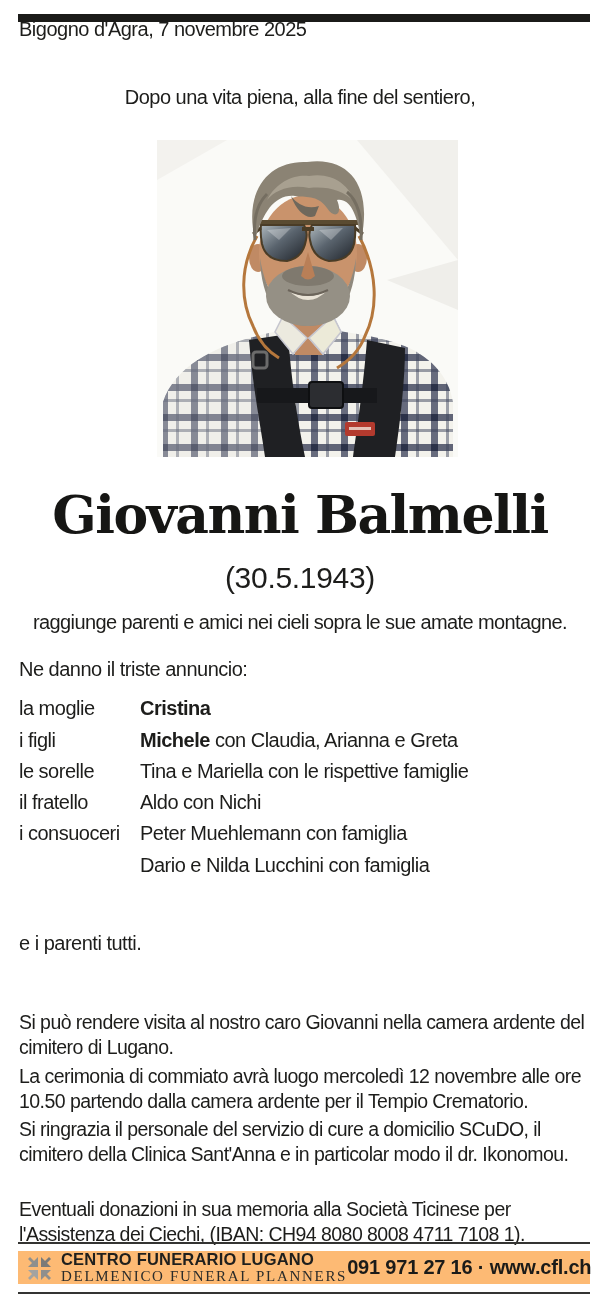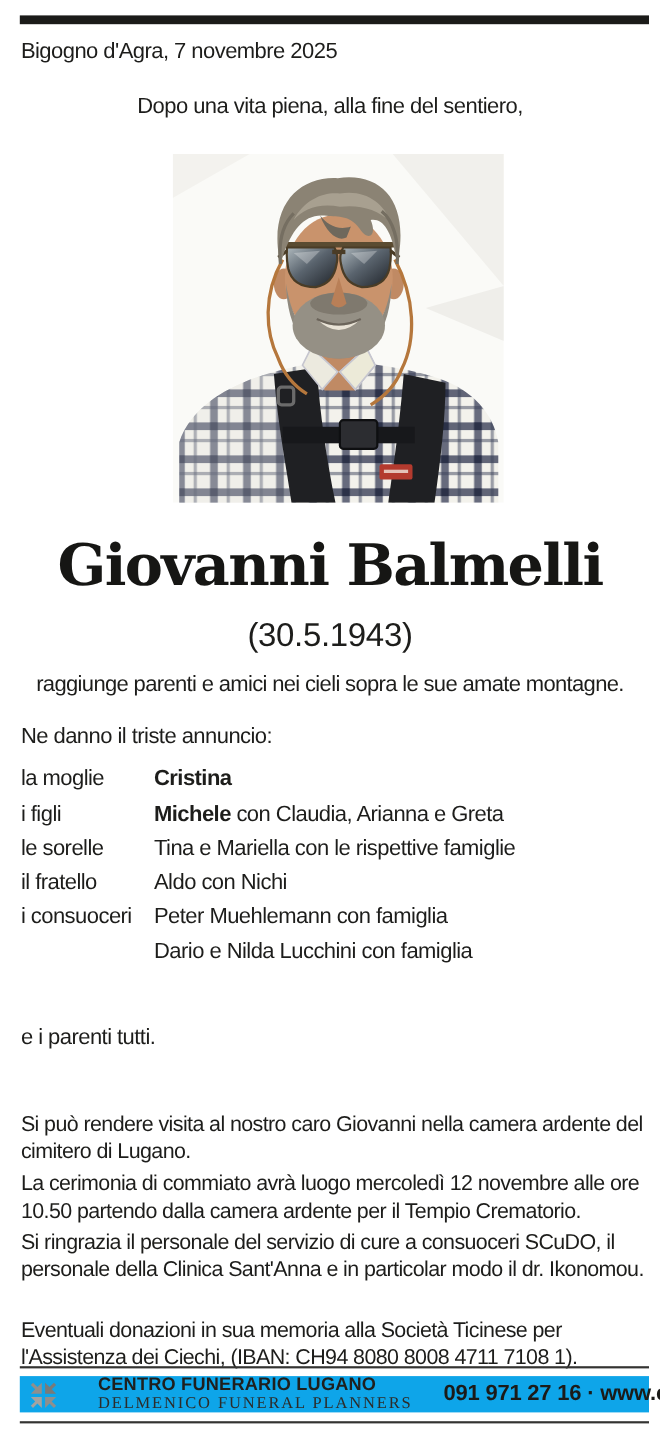--- a/index.html
+++ b/index.html
@@ -6,21 +6,21 @@
   body {
     width:600px; height:1309px; position:relative; overflow:hidden;
     font-family:"Liberation Sans", sans-serif; color:#1d1d1b;
     -webkit-font-smoothing:antialiased;
   }
   .abs { position:absolute; }
   .center { left:0; width:600px; text-align:center; }
 
   .top-bar { left:18px; top:14px; width:572px; height:8px; background:#1b1b19; }
 
-  .dateline { left:19px; top:36px; font-size:20px; letter-spacing:-0.5px; }
+  .dateline { left:19px; top:18px; font-size:20px; letter-spacing:-0.5px; }
 
   .intro { top:86px; font-size:20px; letter-spacing:-0.5px; }
 
   .photo { left:157px; top:140px; width:301px; height:317px; }
   .photo svg { display:block; }
 
   .deceased-name {
     top:484px; font-family:"DejaVu Serif","Liberation Serif",serif;
     font-weight:700; font-size:52px; letter-spacing:-1.5px; color:#161614;
   }
@@ -45,22 +45,22 @@
   .para-visit    { top:990px; }
   .para-ceremony { top:1044px; }
   .para-thanks   { top:1097px; }
   .para-donations{ top:1177px; }
 
   .rule { left:18px; width:572px; height:2px; background:#343432; }
   .rule-top    { top:1242px; }
   .rule-bottom { top:1292px; }
 
   .footer-bar {
-    left:18px; top:1251px; width:572px; height:33px; background:#0ea5e9;
-    display:flex; align-items:center; box-sizing:border-box; padding:0 9px;gap:28px;
+    left:18px; top:1251px; width:572px; height:33px; background:#fdba74;
+    display:flex; align-items:center; box-sizing:border-box; padding:0 9px;
   }
   .logo { width:25px; height:25px; flex:0 0 25px; margin-top:1px; }
   .brand-block { margin-left:9px; line-height:1; }
   .brand-name {
     font-size:16.5px; font-weight:700; letter-spacing:0.2px; color:#1f1f1d;
     white-space:nowrap;
   }
   .brand-sub {
     font-family:"Liberation Serif", serif; font-size:15px;
     letter-spacing:1.7px; color:#2c2c2a; margin-top:1px; white-space:nowrap;
@@ -185,21 +185,21 @@
   <div class="family-row">
     <span class="family-rel"></span>
     <span class="family-val"><span class="fname"></span><span>Dario e Nilda Lucchini con famiglia</span></span>
   </div>
 </div>
 
 <div class="abs closing">e i parenti tutti.</div>
 
 <p class="abs para para-visit">Si può rendere visita al nostro caro Giovanni nella camera ardente del cimitero di Lugano.</p>
 <p class="abs para para-ceremony">La cerimonia di commiato avrà luogo mercoledì 12 novembre alle ore 10.50 partendo dalla camera ardente per il Tempio Crematorio.</p>
-<p class="abs para para-thanks">Si ringrazia il personale del servizio di cure a consuoceri SCuDO, il personale della Clinica Sant'Anna e in particolar modo il dr. Ikonomou.</p>
+<p class="abs para para-thanks">Si ringrazia il personale del servizio di cure a domicilio SCuDO, il cimitero della Clinica Sant'Anna e in particolar modo il dr. Ikonomou.</p>
 <p class="abs para para-donations">Eventuali donazioni in sua memoria alla Società Ticinese per l'Assistenza dei Ciechi, (IBAN: CH94 8080 8008 4711 7108 1).</p>
 
 <div class="abs rule rule-top"></div>
 
 <div class="abs footer-bar">
   <svg class="logo" viewBox="0 0 25 25" xmlns="http://www.w3.org/2000/svg">
     <g fill="#8f8f8d">
       <path d="M11,1 L11,11 L1,11 L5,7 L1,3 L3,1 L7,5 Z"></path>
       <path d="M14,1 L14,11 L24,11 L20,7 L24,3 L22,1 L18,5 Z" fill="#7a7a78"></path>
       <path d="M11,24 L11,14 L1,14 L5,18 L1,22 L3,24 L7,20 Z" fill="#a3a3a1"></path>

